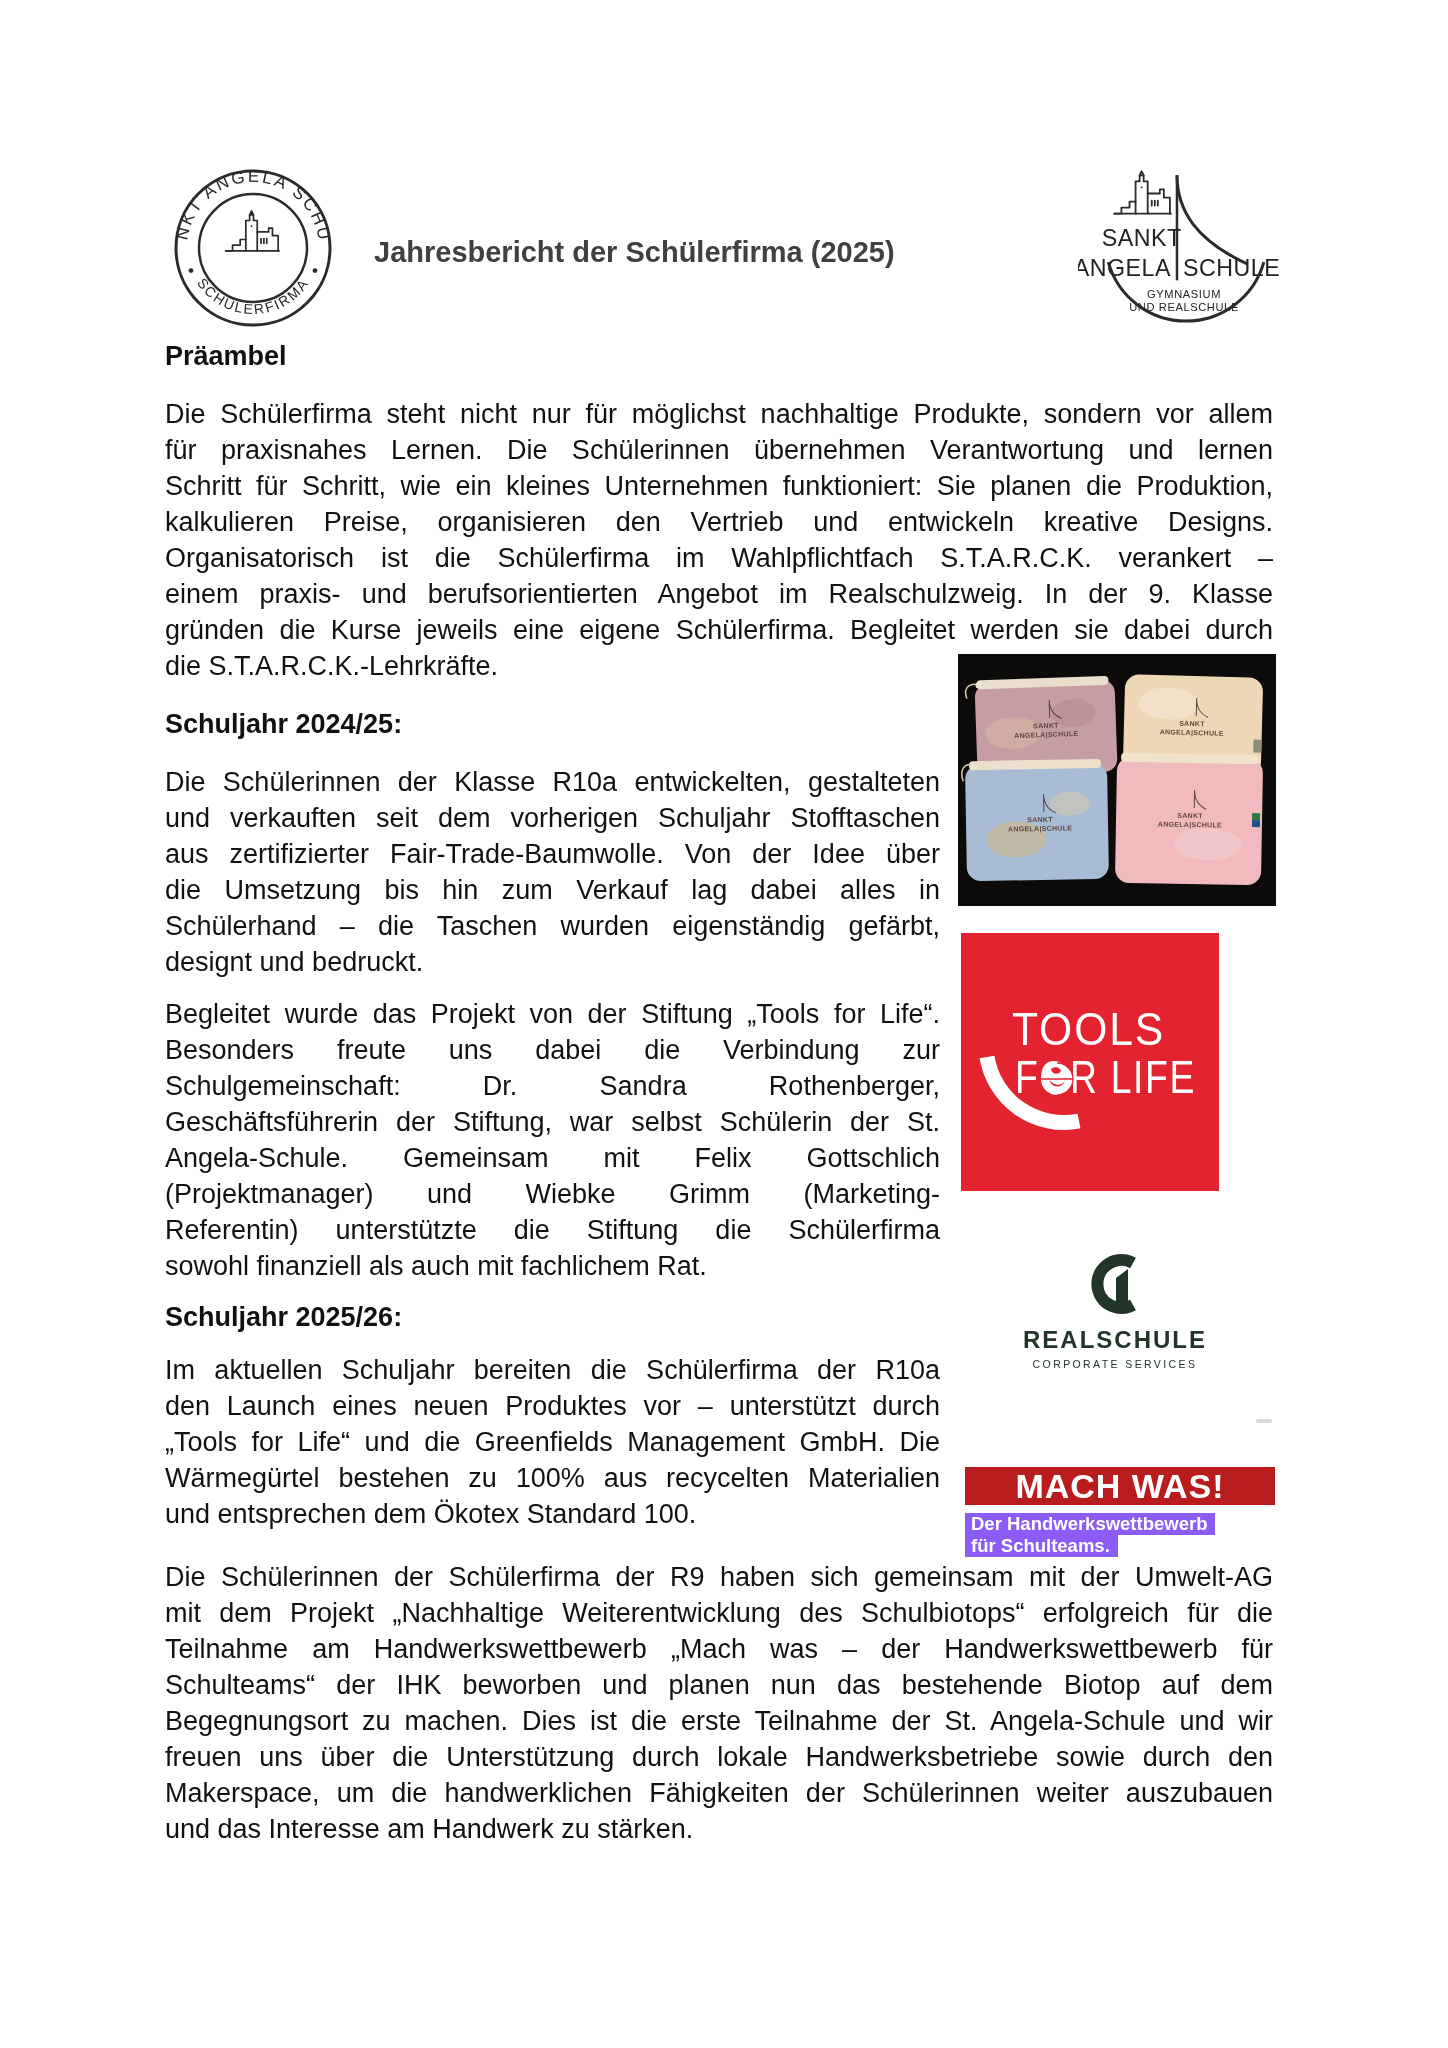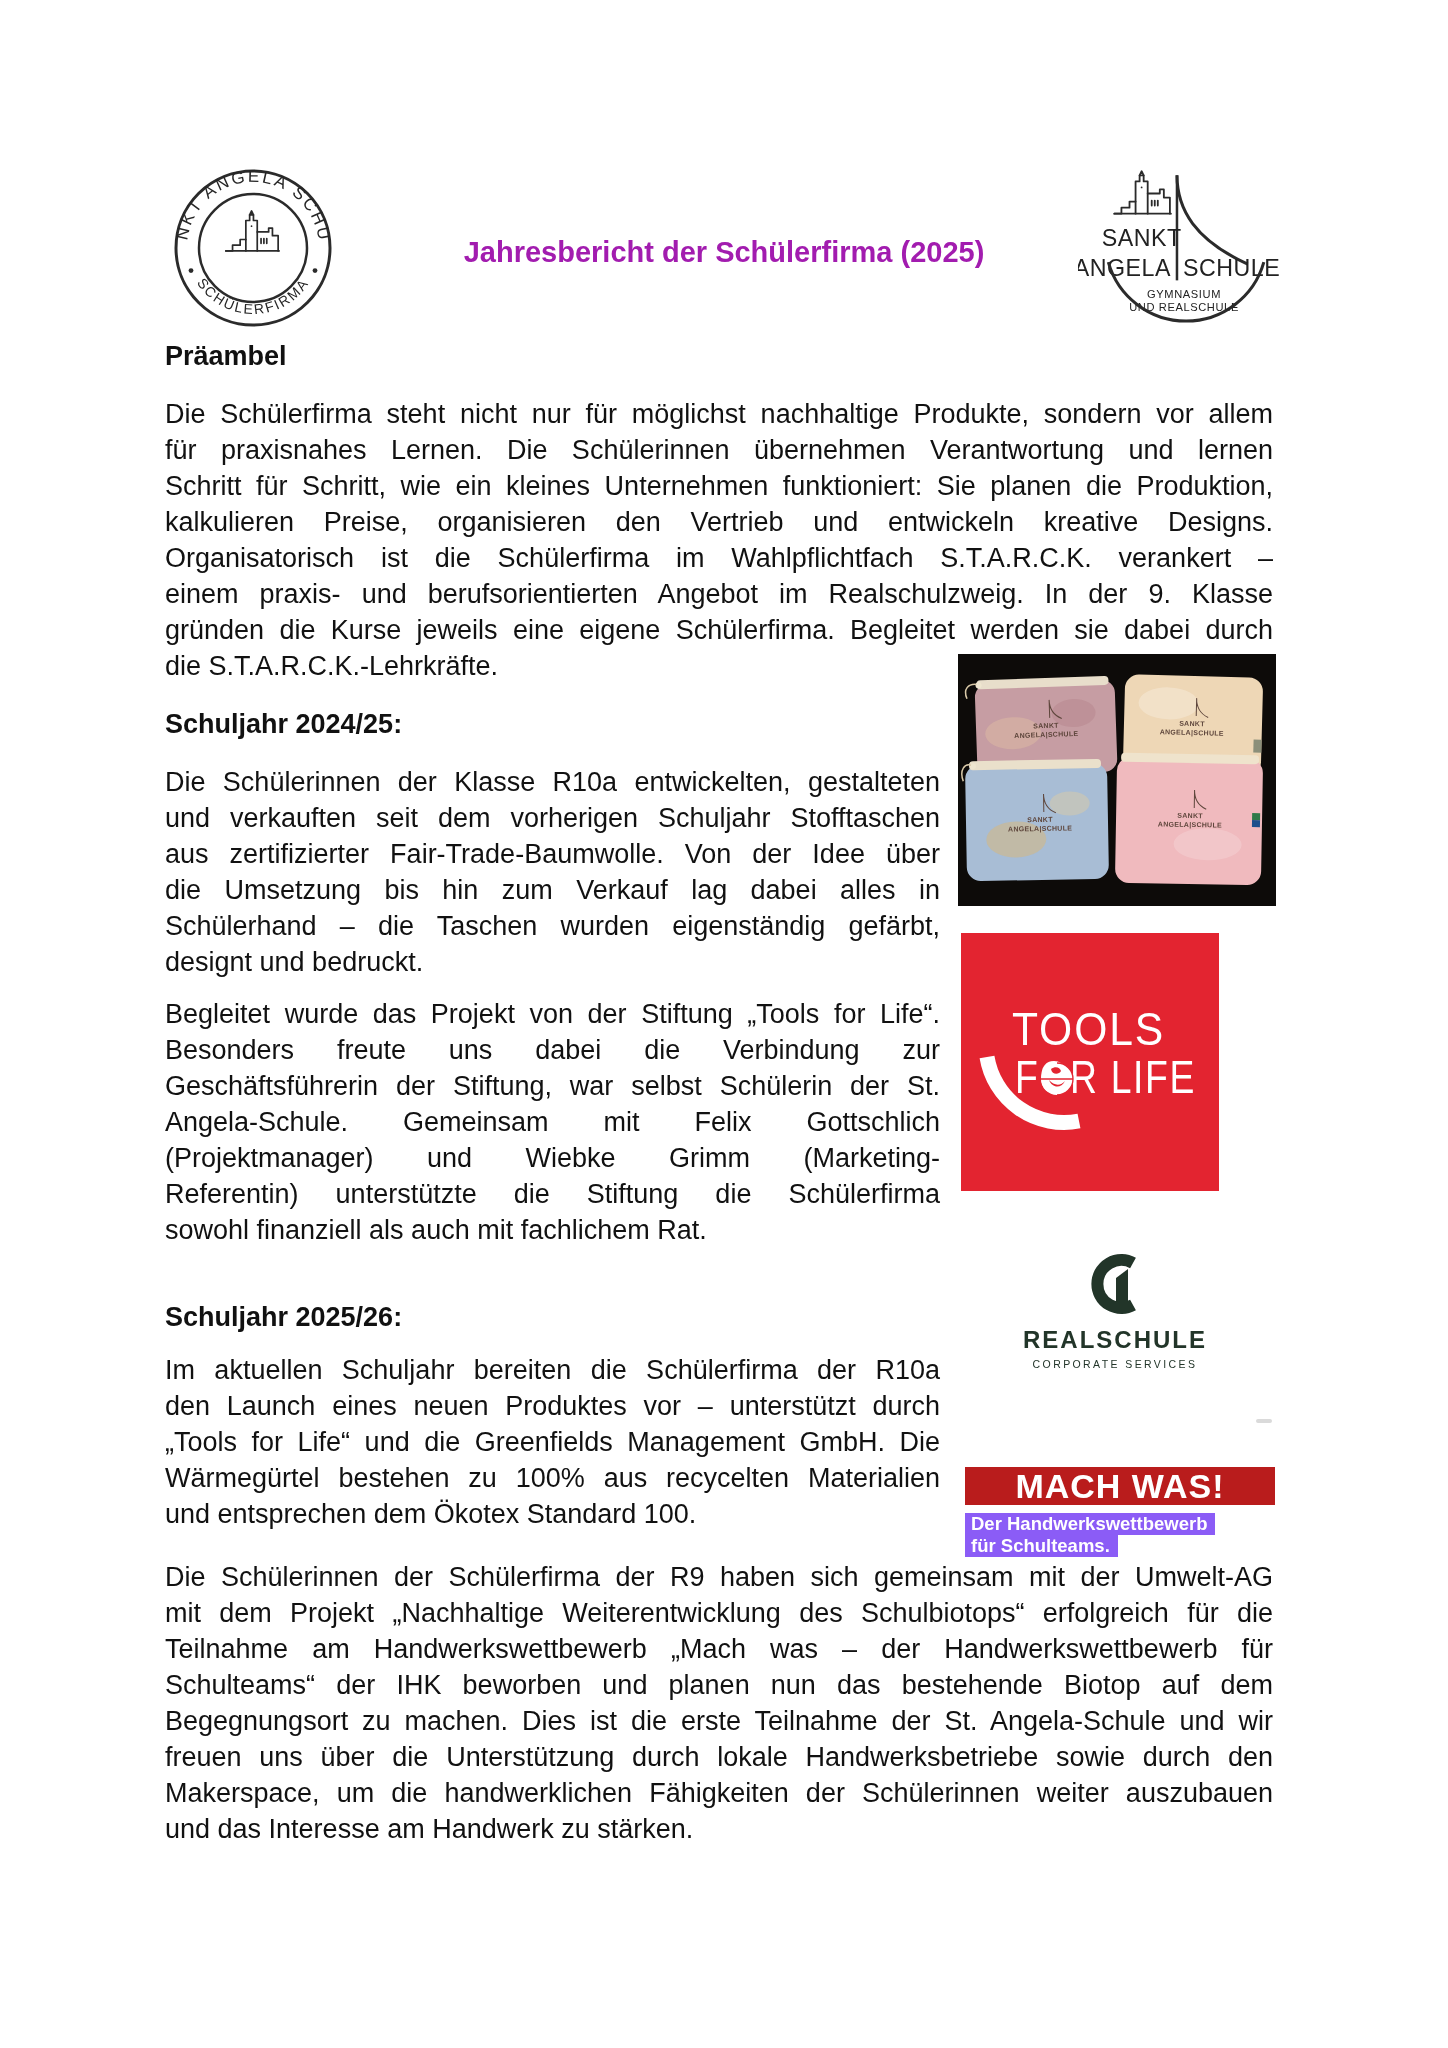--- a/index.html
+++ b/index.html
@@ -4,22 +4,22 @@
 <style>
   html,body { margin:0; padding:0; background:#ffffff; }
   .page {
     position:relative; width:1448px; height:2048px; background:#ffffff;
     font-family:"Liberation Sans","DejaVu Sans",sans-serif; color:#141414; overflow:hidden;
   }
   .abs { position:absolute; }
 
   
   .seal-logo   { left:172px; top:166px; width:162px; height:164px; }
-  .page-title  { left:374px; top:234px; width:700px; text-align:center;
-                 font-size:29px; font-weight:bold; line-height:36px; color:#a21caf; }
+  .page-title  { left:374px; top:234px; width:700px; 
+                 font-size:29px; font-weight:bold; line-height:36px; color:#404040; }
   .school-logo { left:1078px; top:163px; width:202px; height:162px; }
   .sealtxt  { letter-spacing:2.4px; fill:#262626; font-size:17px; }
   .sealtxt2 { letter-spacing:2px;   fill:#262626; font-size:14px; }
   .schl-big   { font-size:23px;   fill:#222; letter-spacing:0.5px; }
   .schl-small { font-size:11px;   fill:#222; letter-spacing:0.6px; }
 
   
   .heading { font-size:27px; font-weight:bold; line-height:36px; color:#111; }
   .para    { font-size:27px; line-height:36px; color:#111; }
   .tline   { text-align:justify; text-align-last:justify; white-space:normal; }
@@ -175,20 +175,21 @@
         <text class="bagprint" y="21">ANGELA|SCHULE</text>
       </g>
       <rect x="294" y="158" width="8" height="7" fill="#2f7a49"></rect>
       <rect x="294" y="165" width="8" height="7" fill="#1d4f8c"></rect>
     </g>
   </svg>
 
   <div class="abs para p3">
       <div class="tline">Begleitet wurde das Projekt von der Stiftung „Tools for Life“.</div>
       <div class="tline">Besonders freute uns dabei die Verbindung zur</div>
+      <div class="tline">Schulgemeinschaft: Dr. Sandra Rothenberger,</div>
       <div class="tline">Geschäftsführerin der Stiftung, war selbst Schülerin der St.</div>
       <div class="tline">Angela-Schule. Gemeinsam mit Felix Gottschlich</div>
       <div class="tline">(Projektmanager) und Wiebke Grimm (Marketing-</div>
       <div class="tline">Referentin) unterstützte die Stiftung die Schülerfirma</div>
       <div class="tline">sowohl finanziell als auch mit fachlichem Rat.</div>
     </div>
 
   <svg class="abs tfl-logo" viewBox="0 0 258 258">
     <rect width="258" height="258" fill="#e32430"></rect>
     <text x="51" y="112" textLength="153" lengthAdjust="spacingAndGlyphs" class="tfl-text">TOOLS</text>

